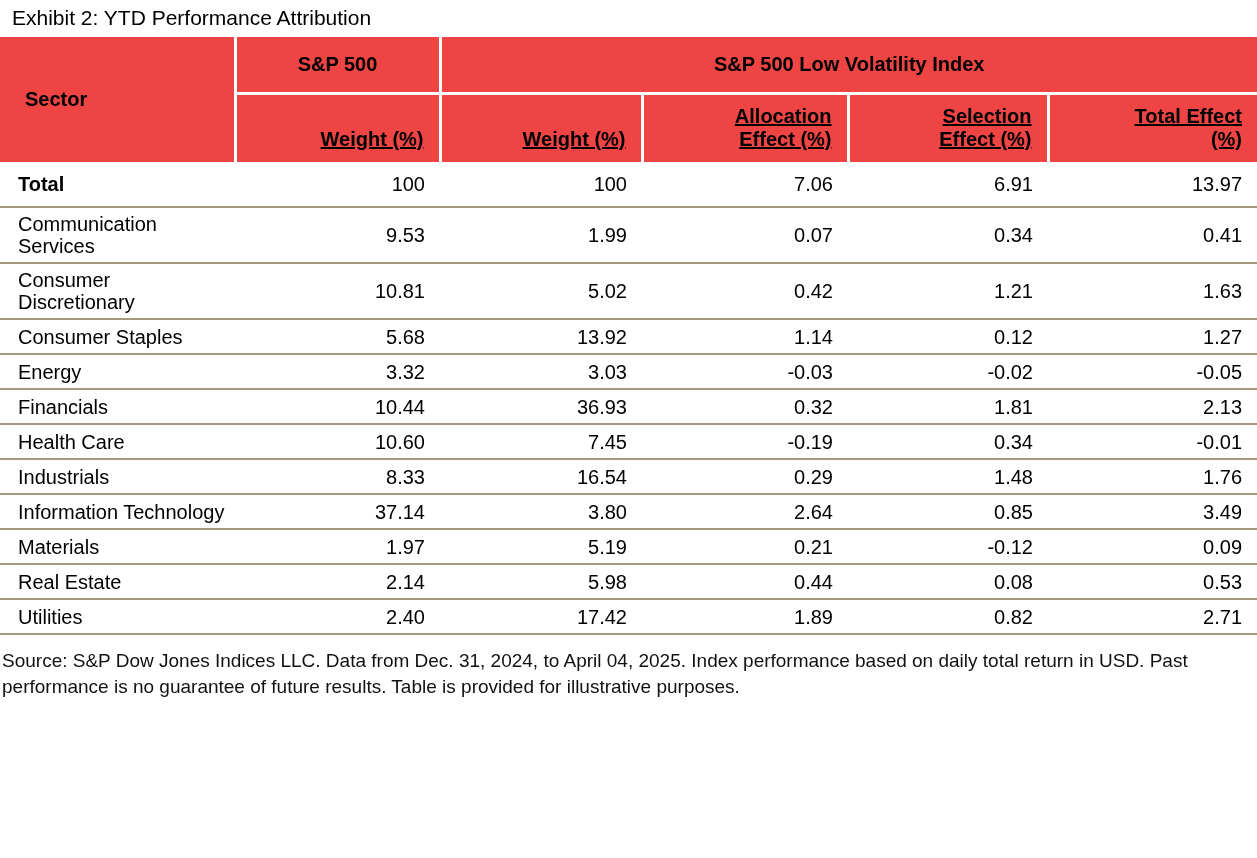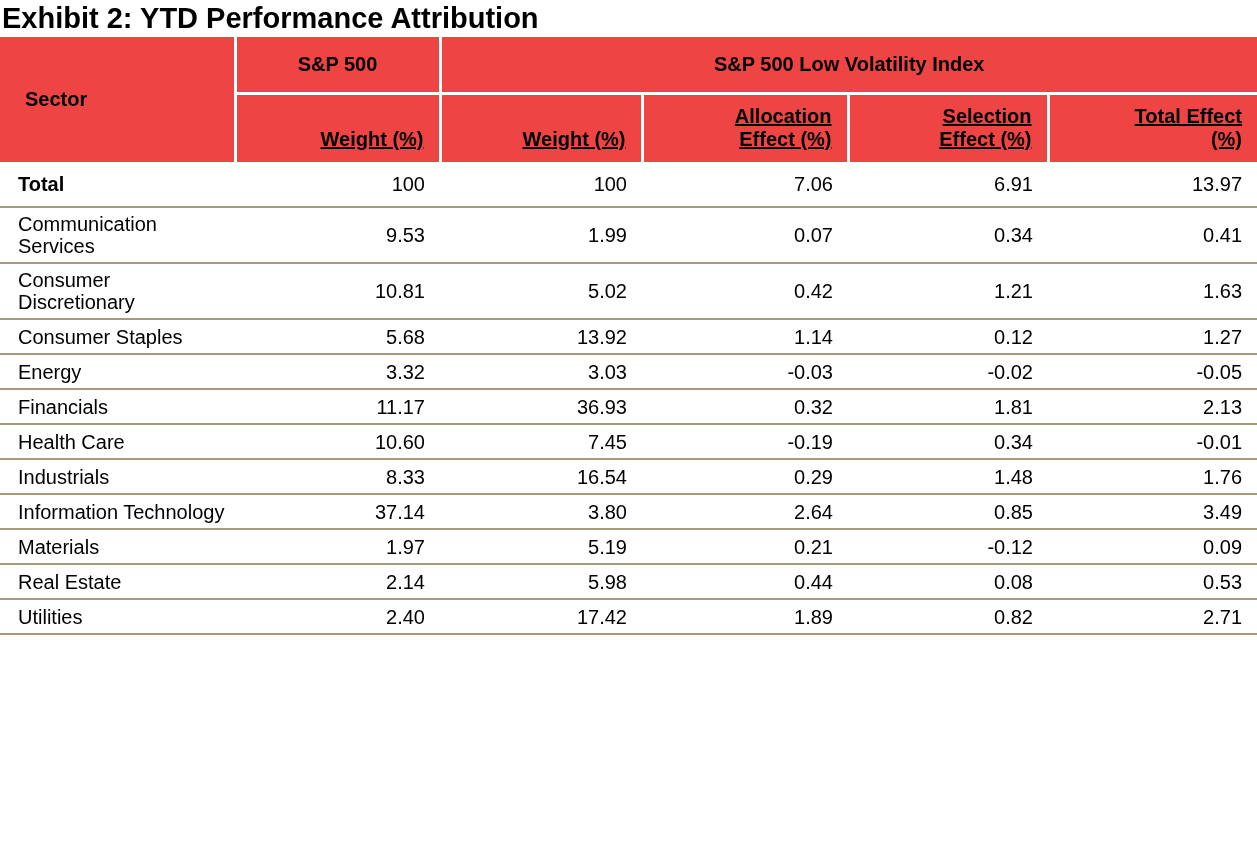--- a/index.html
+++ b/index.html
@@ -9,24 +9,24 @@
     font-family: "Liberation Sans", sans-serif;
     color: #000000;
   }
   .page {
     width: 1257px;
     height: 858px;
     box-sizing: border-box;
     overflow: hidden;
   }
   .exhibit-title {
-    font-size: 29px;
-    font-weight: bold;
+    font-size: 21px;
+    font-weight: normal;
     line-height: 34px;
-    margin: 1px 0 2px 2px;
+    margin: 1px 0 2px 12px;
     letter-spacing: 0;
   }
   table.attr-table {
     width: 1257px;
     border-collapse: collapse;
     table-layout: fixed;
   }
   thead th {
     background: #ef4444;
     font-weight: bold;
@@ -155,21 +155,21 @@
       <tr>
         <td class="sector-cell">Energy</td>
         <td class="value-cell">3.32</td>
         <td class="value-cell">3.03</td>
         <td class="value-cell">-0.03</td>
         <td class="value-cell">-0.02</td>
         <td class="value-cell">-0.05</td>
       </tr>
       <tr>
         <td class="sector-cell">Financials</td>
-        <td class="value-cell">11.17</td>
+        <td class="value-cell">10.44</td>
         <td class="value-cell">36.93</td>
         <td class="value-cell">0.32</td>
         <td class="value-cell">1.81</td>
         <td class="value-cell">2.13</td>
       </tr>
       <tr>
         <td class="sector-cell">Health Care</td>
         <td class="value-cell">10.60</td>
         <td class="value-cell">7.45</td>
         <td class="value-cell">-0.19</td>
@@ -212,14 +212,15 @@
         <td class="sector-cell">Utilities</td>
         <td class="value-cell">2.40</td>
         <td class="value-cell">17.42</td>
         <td class="value-cell">1.89</td>
         <td class="value-cell">0.82</td>
         <td class="value-cell">2.71</td>
       </tr>
     </tbody>
   </table>
 
+  <p class="footnote">Source: S&amp;P Dow Jones Indices LLC. Data from Dec. 31, 2024, to April 04, 2025. Index performance based on daily total return in USD. Past performance is no guarantee of future results. Table is provided for illustrative purposes.</p>
 
 </div>
 
 </body></html>

